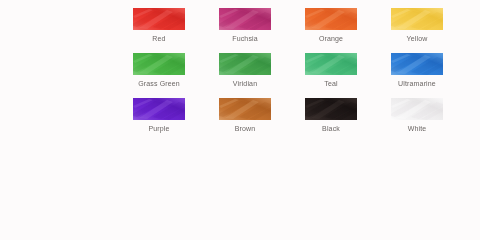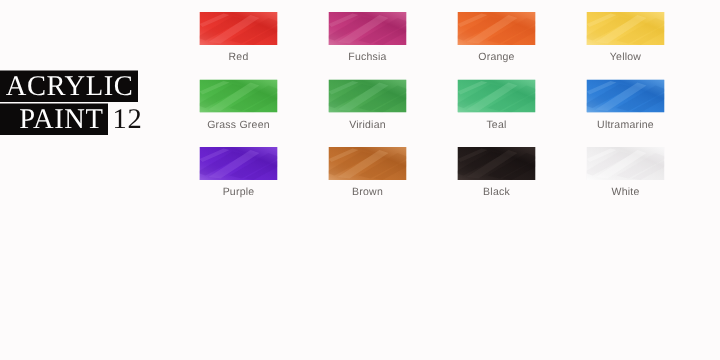--- a/index.html
+++ b/index.html
@@ -116,29 +116,20 @@
     font-family: "Liberation Sans", sans-serif;
     letter-spacing: 0.15px;
     white-space: nowrap;
   }
 </style>
 </head>
 <body style="background: rgb(253, 251, 251);">
 
 <div class="canvas">
 
-  <div class="title-block">
-    <div class="title-bar title-bar-1" style="background: rgb(12, 10, 10);">
-      <span class="title-word" style="color: rgb(255, 255, 255);">ACRYLIC</span>
-    </div>
-    <div class="title-bar title-bar-2" style="background: rgb(12, 10, 10);">
-      <span class="title-word" style="color: rgb(255, 255, 255);">PAINT</span>
-    </div>
-    <div class="title-number" style="color: rgb(19, 16, 16);">12</div>
-  </div>
 
   <div class="swatch-grid" id="swatch-grid">
       <div class="swatch-cell" style="left: 0px; top: 0px;">
         <div class="swatch-chip">
           <div class="base" style="background: rgb(232, 53, 46);"></div>
           <div class="stroke">
             <svg viewBox="0 0 52 22" preserveAspectRatio="none">
               <defs>
                 <linearGradient id="g0" x1="0" y1="1" x2="1" y2="0">
                   <stop offset="0" stop-color="#f4756f" stop-opacity="0.85"></stop>

